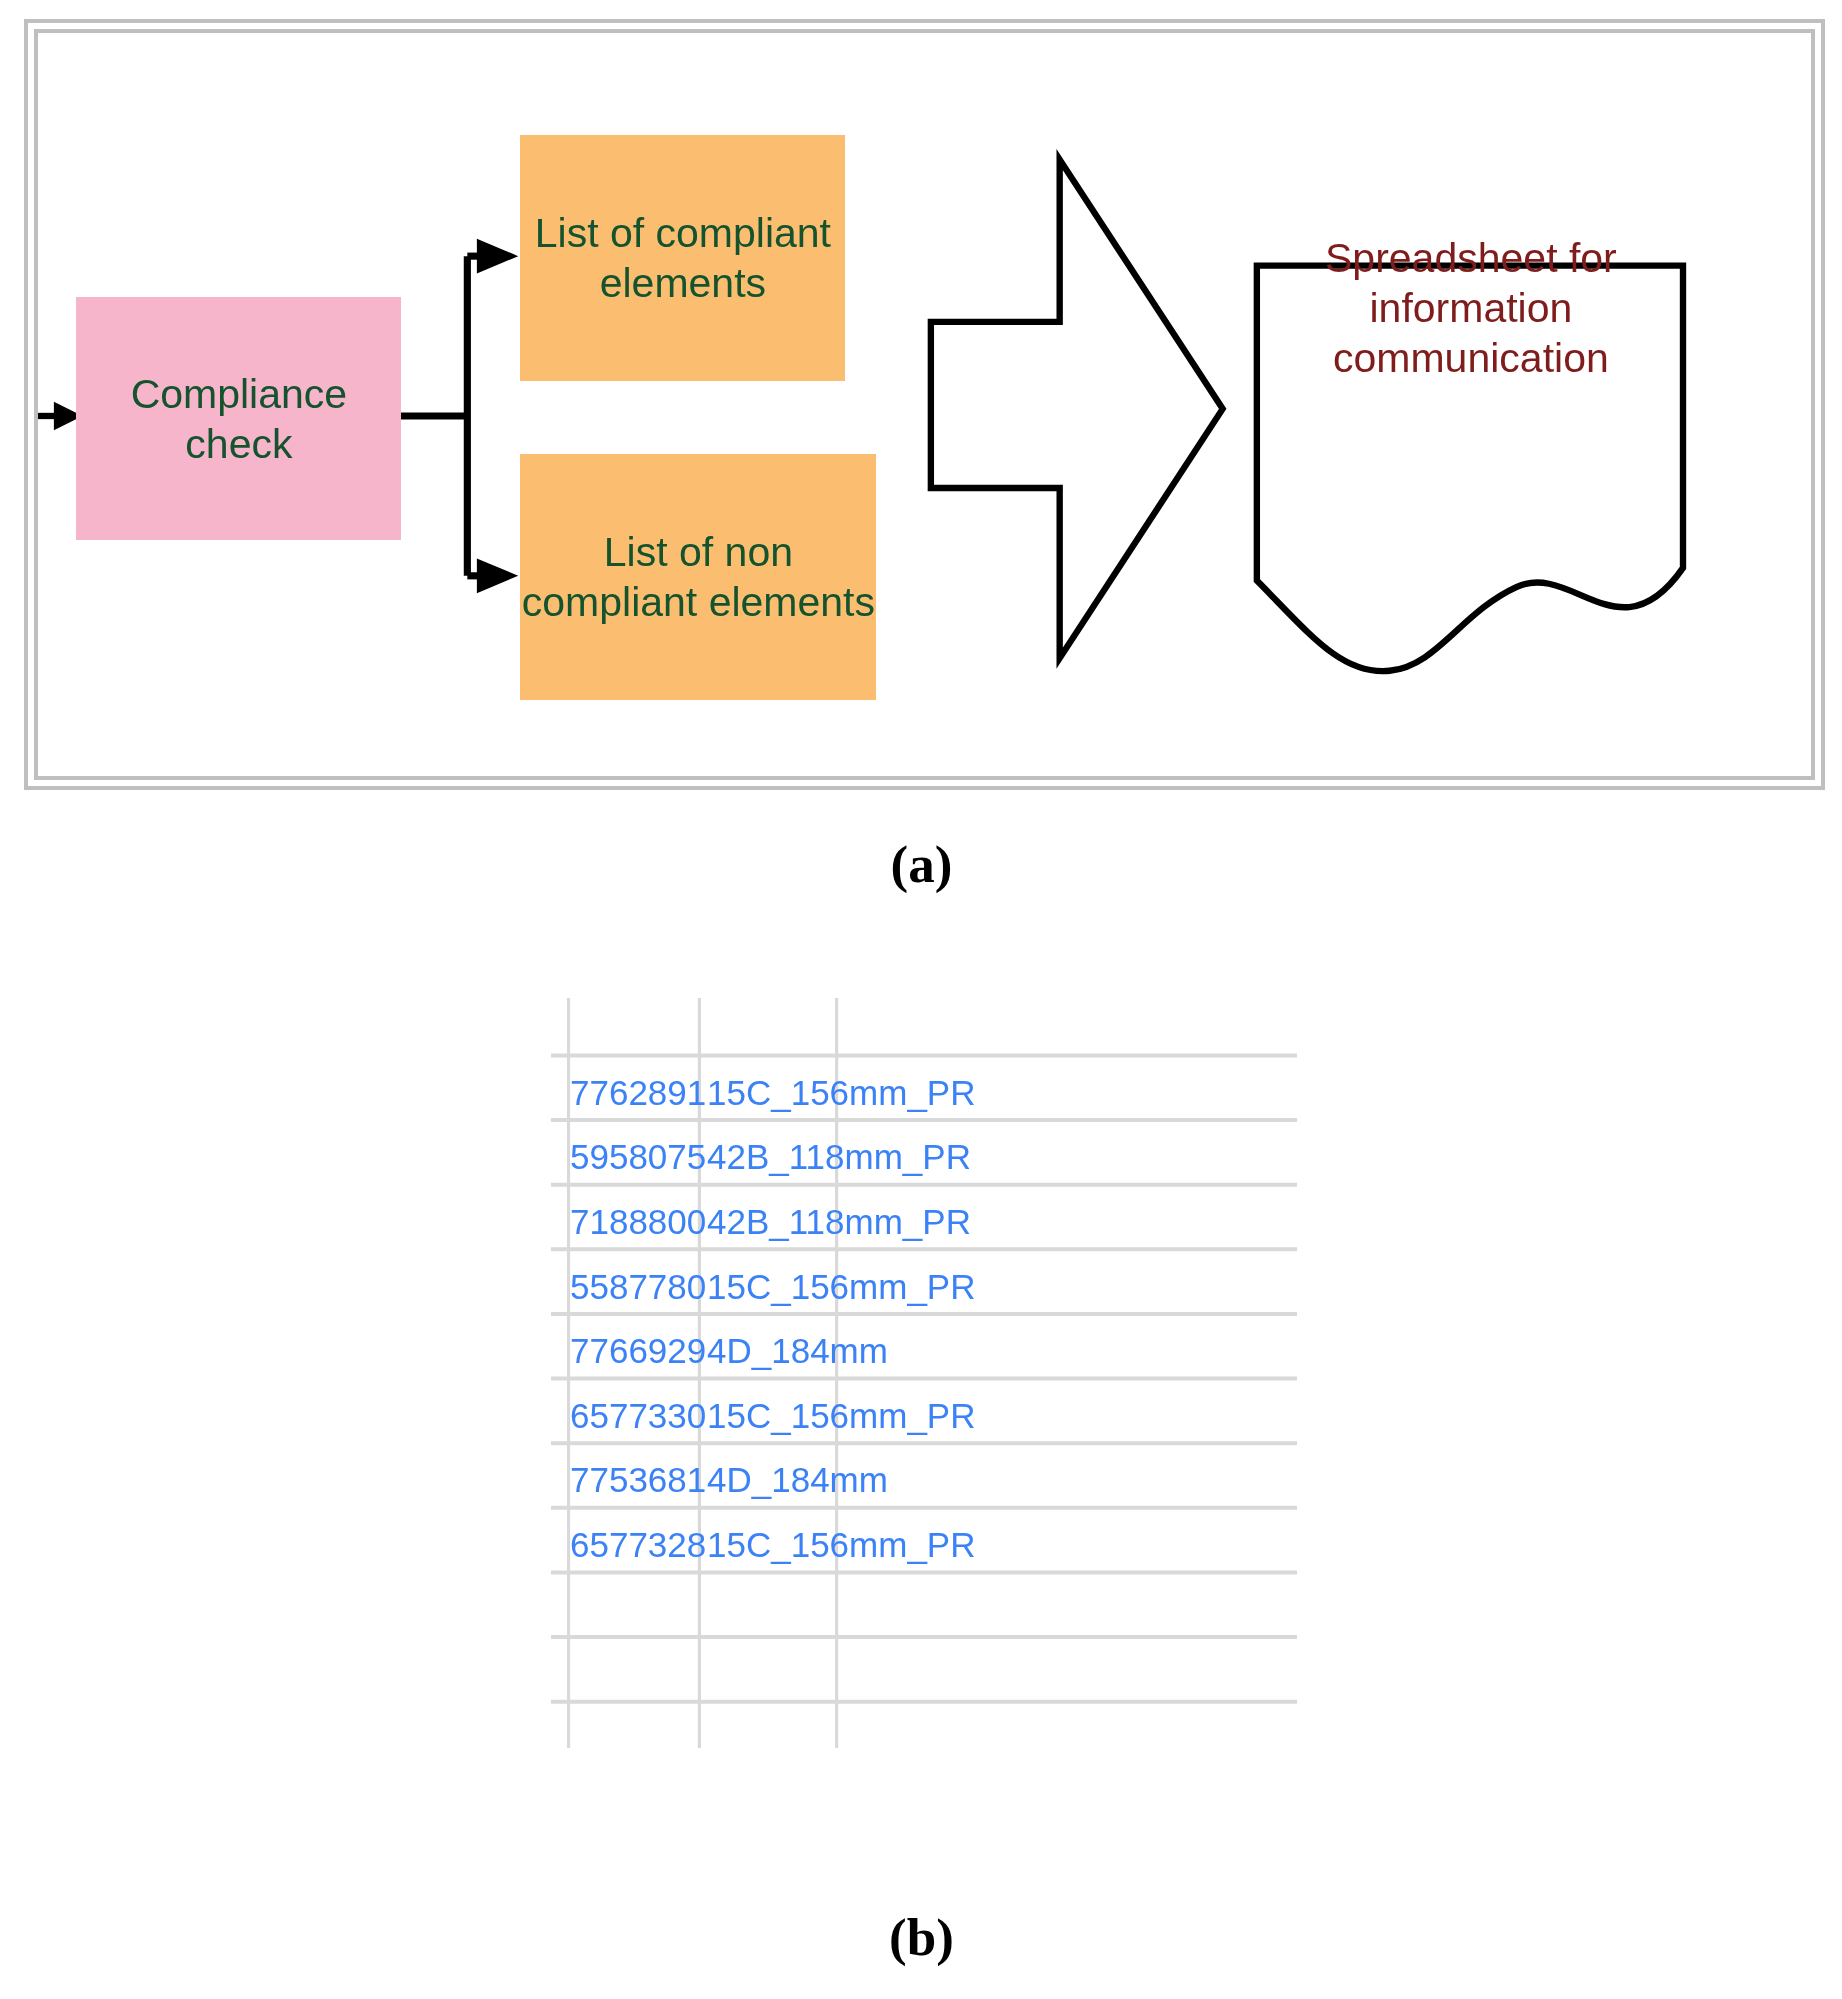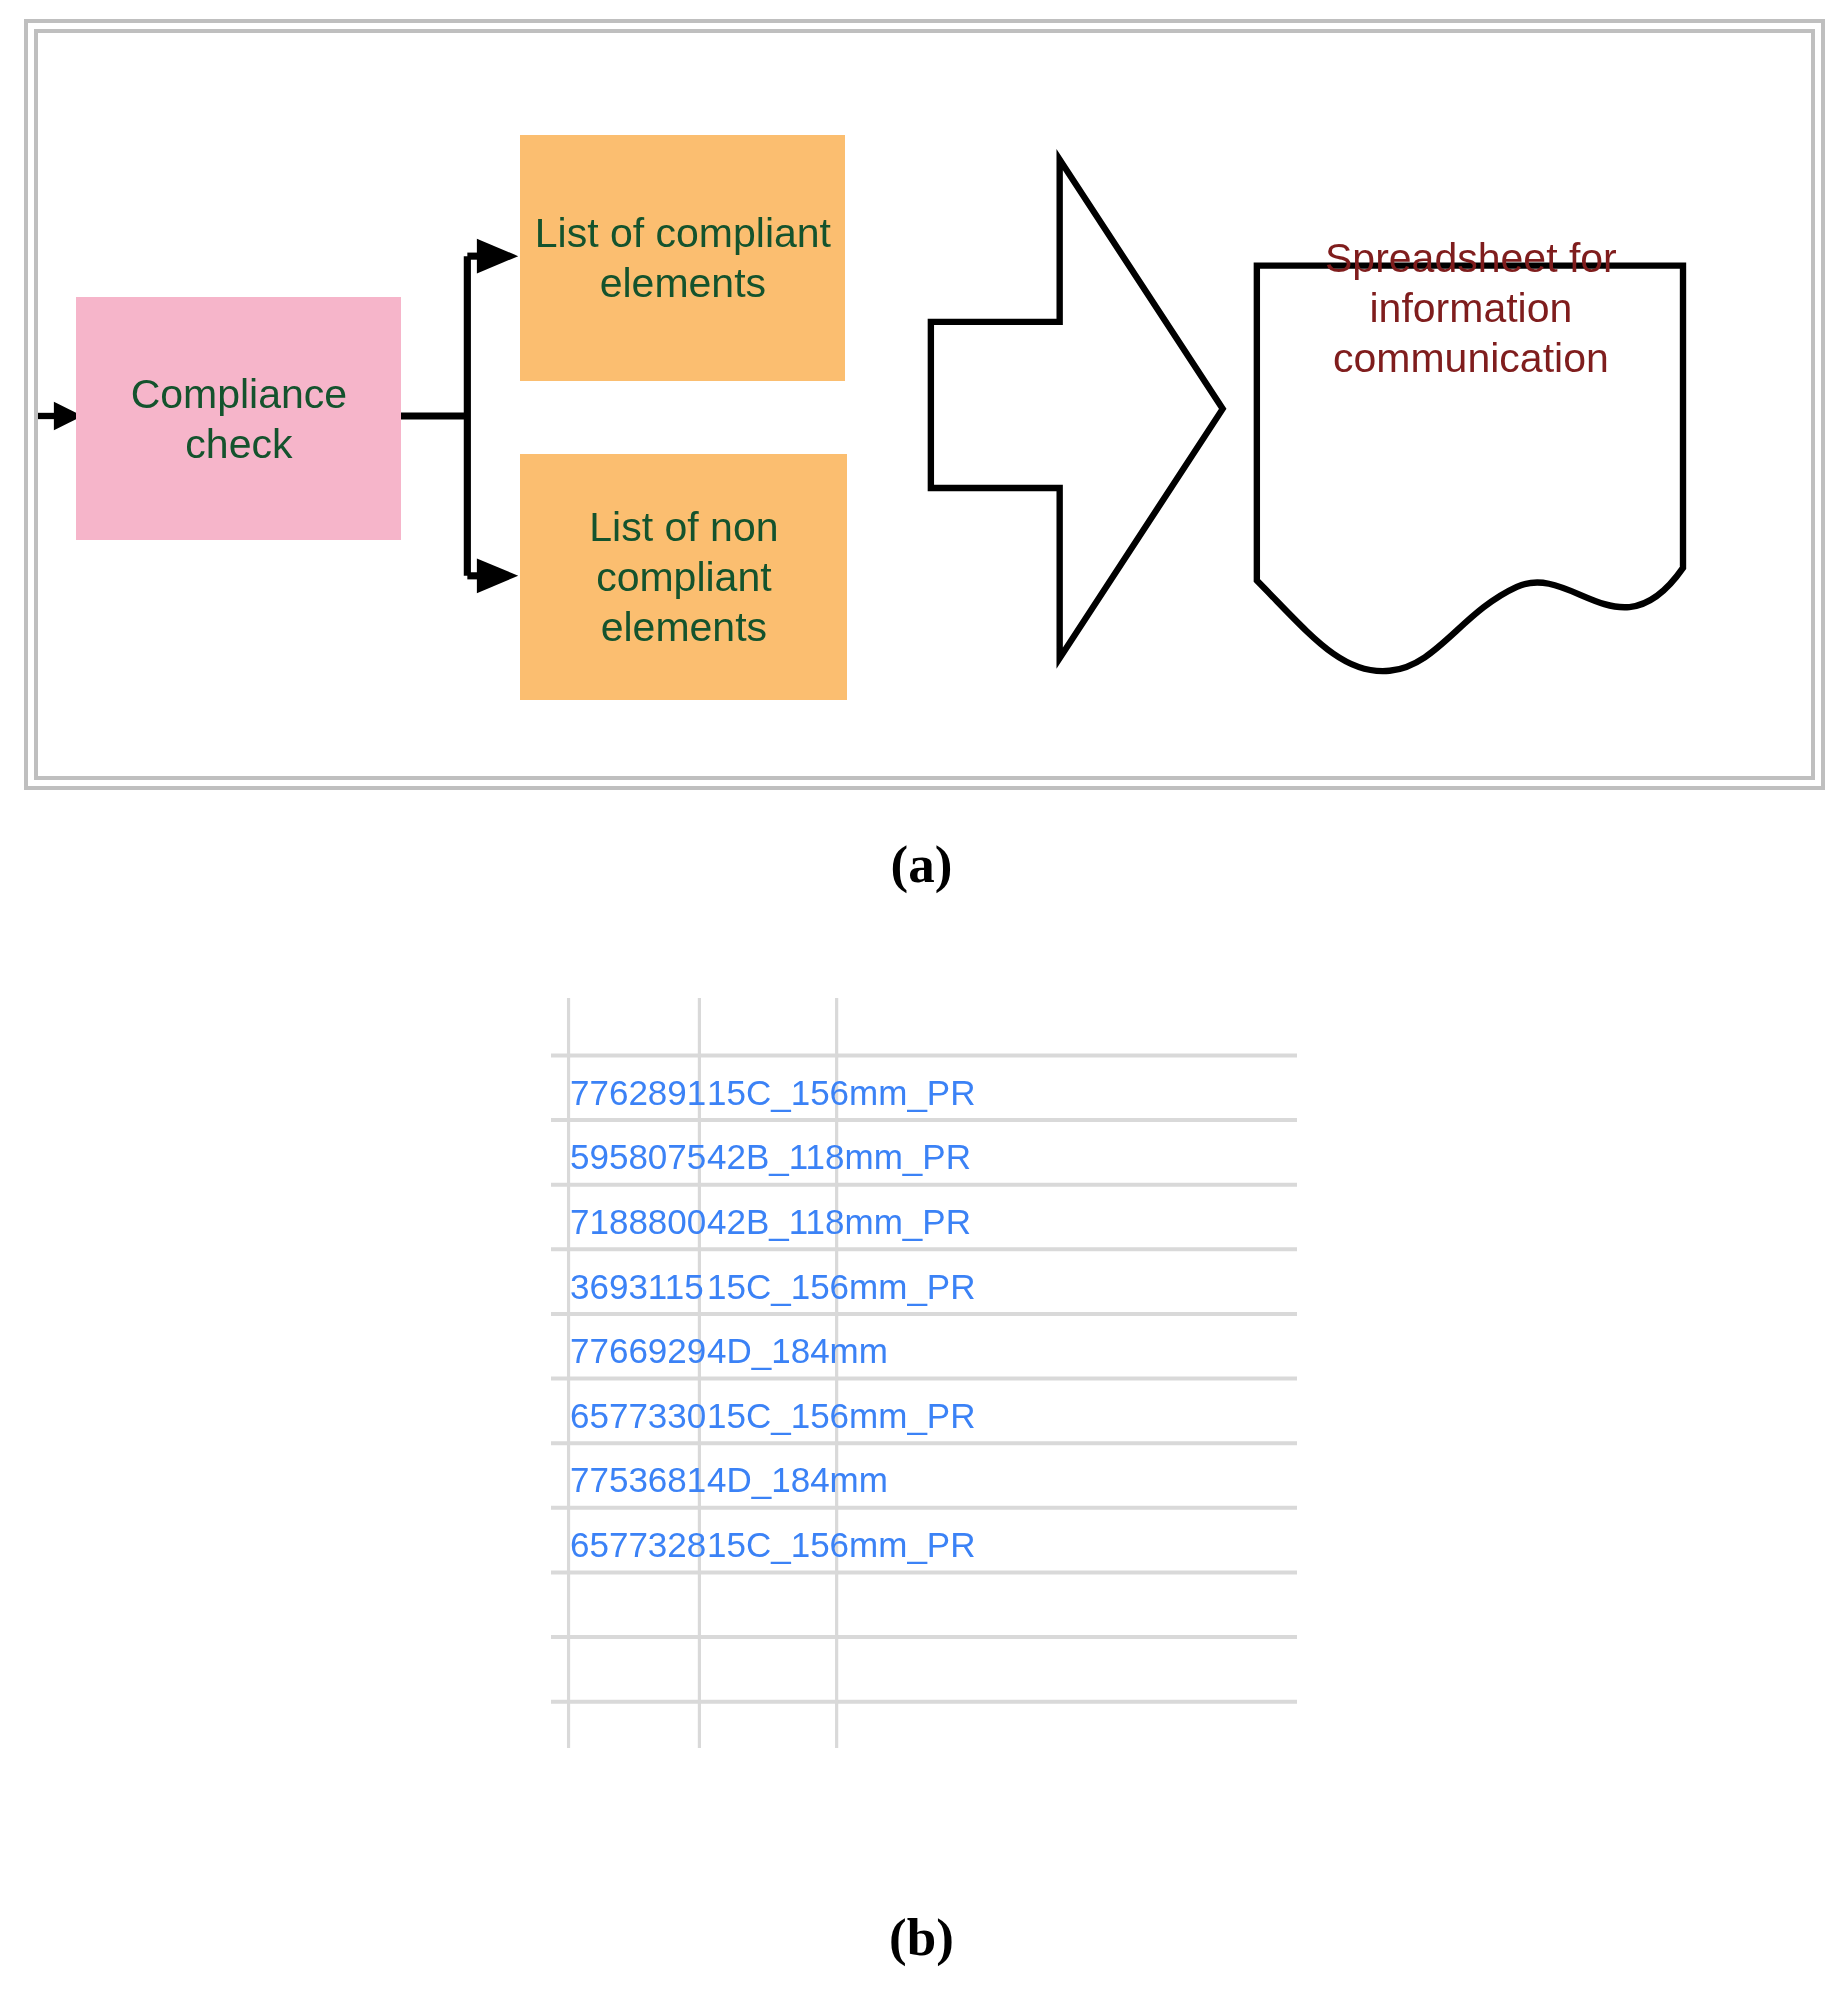--- a/index.html
+++ b/index.html
@@ -59,21 +59,21 @@
   #box-list-compliant {
     left: 482px;
     top: 102px;
     width: 325px;
     height: 246px;
     background: #fbbe70;
   }
   #box-list-noncompliant {
     left: 482px;
     top: 421px;
-    width: 327px;
+    width: 356px;
     height: 246px;
     background: #fbbe70;
   }
 
   
   #connectors {
     position: absolute;
     left: 0;
     top: 0;
     width: 100%;
@@ -268,21 +268,21 @@
       </g>
   </svg>
 
   <div id="sheet-cells">
       <div class="sheet-cell-text sheet-cell-id" style="top: 77px;">7762891</div>
       <div class="sheet-cell-text sheet-cell-name" style="top: 77px;">15C_156mm_PR</div>
       <div class="sheet-cell-text sheet-cell-id" style="top: 141px;">5958075</div>
       <div class="sheet-cell-text sheet-cell-name" style="top: 141px;">42B_118mm_PR</div>
       <div class="sheet-cell-text sheet-cell-id" style="top: 206px;">7188800</div>
       <div class="sheet-cell-text sheet-cell-name" style="top: 206px;">42B_118mm_PR</div>
-      <div class="sheet-cell-text sheet-cell-id" style="top: 271px;">3693115</div>
+      <div class="sheet-cell-text sheet-cell-id" style="top: 271px;">5587780</div>
       <div class="sheet-cell-text sheet-cell-name" style="top: 271px;">15C_156mm_PR</div>
       <div class="sheet-cell-text sheet-cell-id" style="top: 335px;">7766929</div>
       <div class="sheet-cell-text sheet-cell-name" style="top: 335px;">4D_184mm</div>
       <div class="sheet-cell-text sheet-cell-id" style="top: 400px;">6577330</div>
       <div class="sheet-cell-text sheet-cell-name" style="top: 400px;">15C_156mm_PR</div>
       <div class="sheet-cell-text sheet-cell-id" style="top: 464px;">7753681</div>
       <div class="sheet-cell-text sheet-cell-name" style="top: 464px;">4D_184mm</div>
       <div class="sheet-cell-text sheet-cell-id" style="top: 529px;">6577328</div>
       <div class="sheet-cell-text sheet-cell-name" style="top: 529px;">15C_156mm_PR</div>
     </div>

